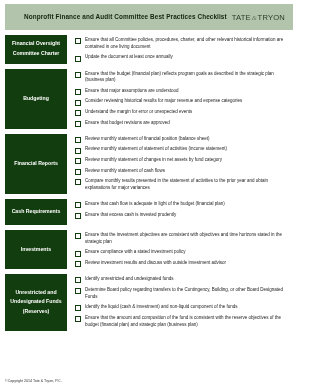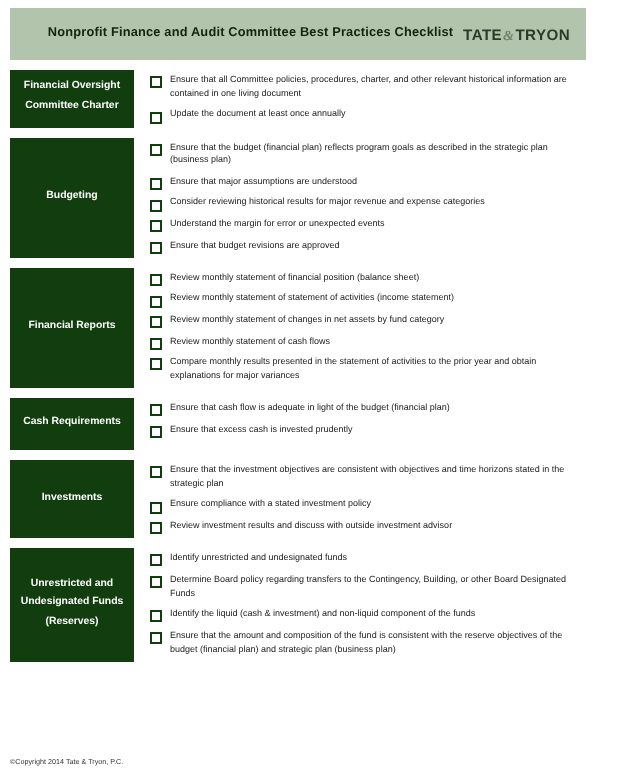--- a/index.html
+++ b/index.html
@@ -42,21 +42,21 @@
     color: #13240f;
     letter-spacing: 0.1px;
     padding-left: 14px;
     line-height: 1.1;
   }
   .brand {
     flex: 0 0 auto;
     display: flex;
     align-items: flex-end;
     font-size: 7.6px;
-    font-weight: bold;
+    font-weight: normal;
     color: #2c3a2a;
     letter-spacing: 0.2px;
     white-space: nowrap;
     padding-right: 2px;
   }
   .brand-amp {
     font-family: "Liberation Serif", serif;
     font-style: italic;
     font-size: 7px;
     margin: 0 0.5px;

